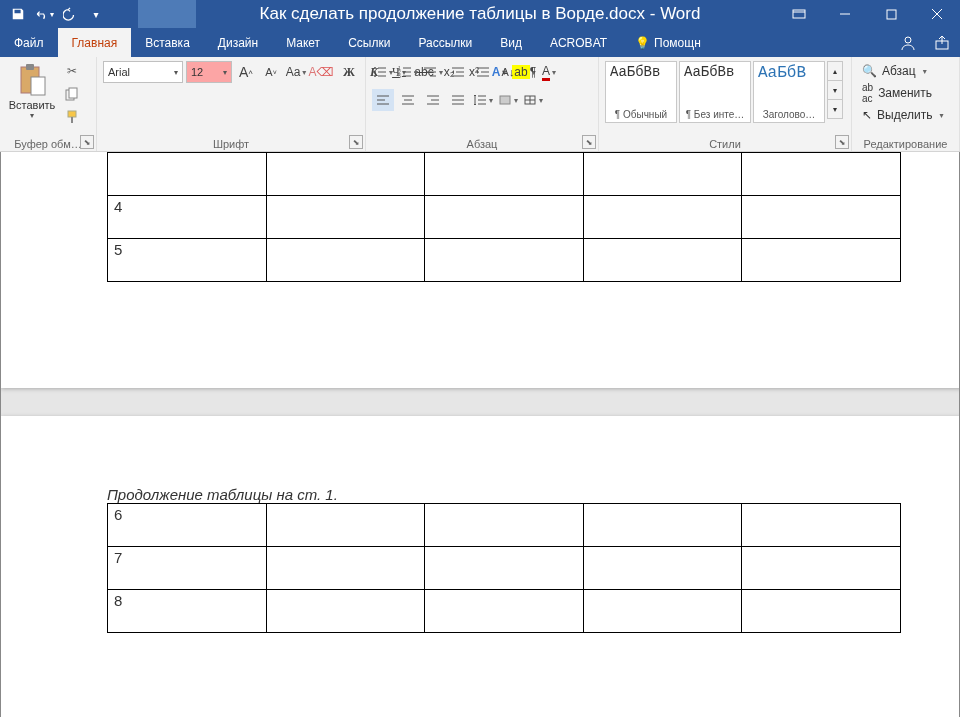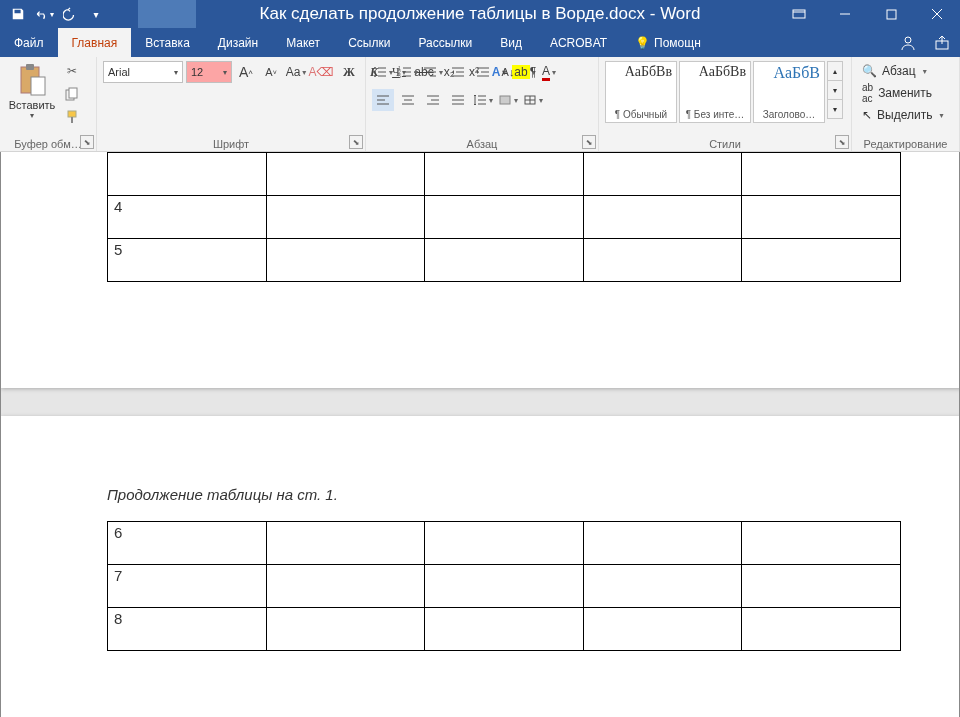--- a/index.html
+++ b/index.html
@@ -23,33 +23,33 @@
 .smallcol{display:flex;flex-direction:column;gap:3px;justify-content:center;height:66px}
 .sbtn{width:20px;height:20px;display:flex;align-items:center;justify-content:center;color:#555}
 .row{display:flex;align-items:center;gap:3px}
 .fontname{width:70px;height:20px;border:1px solid #c0c0c0;background:#fff;font-size:11px;padding:0 4px;display:flex;align-items:center;justify-content:space-between}
 .fontsize{width:36px;height:20px;border:1px solid #c0c0c0;background:#fca5a5;font-size:11px;padding:0 4px;display:flex;align-items:center;justify-content:space-between}
 .rb{width:22px;height:22px;display:flex;align-items:center;justify-content:center;font-size:12px;color:#444}
 .rb.bold{font-weight:bold;font-family:"Times New Roman",serif}
 .rb.ital{font-style:italic;font-family:"Times New Roman",serif;font-weight:bold}
 .rb.und{text-decoration:underline;font-family:"Times New Roman",serif}
 .stylebox{height:56px;border:1px solid #c8c8c8;background:#fff;padding:2px 4px;display:flex;flex-direction:column;justify-content:space-between;width:62px}
-.styleprev{font-family:Liberation Serif, serif;font-size:14px;text-align:right}
+.styleprev{font-family:Liberation Mono, monospace;font-size:14px;text-align:left}
 .stylename{font-size:10px;color:#555;text-align:center;white-space:nowrap;overflow:hidden}
 .editcol{display:flex;flex-direction:column;gap:2px;padding-top:2px}
 .editbtn{display:flex;align-items:center;gap:5px;font-size:12px;padding:1px 4px;white-space:nowrap}
 .dd{font-size:8px;color:#666;margin-left:2px}
 .launcher{position:absolute;right:2px;bottom:2px;width:12px;height:12px;border:1px solid #aaa;font-size:8px;display:flex;align-items:center;justify-content:center;color:#666}
 .docarea{height:566px;background:#e6e6e6;border-left:1px solid #888;border-right:1px solid #888;border-bottom:1px solid #888;overflow:hidden;display:flex;flex-direction:column;align-items:center;padding-top:0}
 .page{width:794px;background:#fff;box-shadow:0 1px 4px rgba(0,0,0,0.25);margin:0 auto}
 .page1{height:264px;padding:0 106px 0 106px;margin-bottom:28px}
 .page2{height:260px;padding:70px 106px 0 106px}
 table.doc{border-collapse:collapse;width:100%}
 table.doc td{border:1px solid #000;height:38px;padding:2px 6px;font-family:Arial;font-size:15px;vertical-align:top;width:20%}
-.caption{font-family:Arial;font-size:15px;font-style:italic;margin-bottom:18px}
+.caption{font-family:Arial;font-size:15px;font-style:italic;}
 .tri{font-size:8px;color:#555}
 svg{display:block}
 .collapse-icon{width:24px;height:24px;display:flex;align-items:center;justify-content:center}
 .ribbon-spacer{width:58px;height:28px;background:#4e7bb7;margin-left:30px}
 </style>
 </head>
 <body>
 
 <div class="titlebar">
   <div class="qat">

